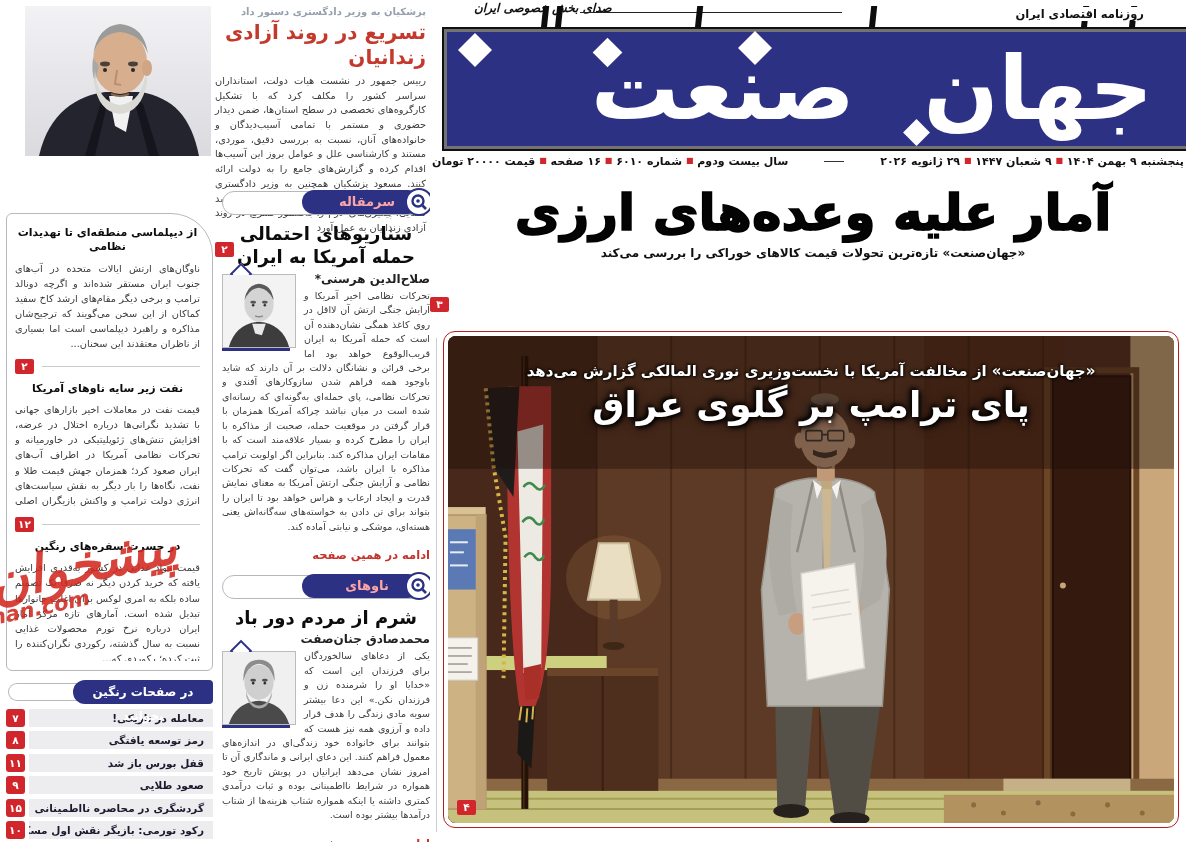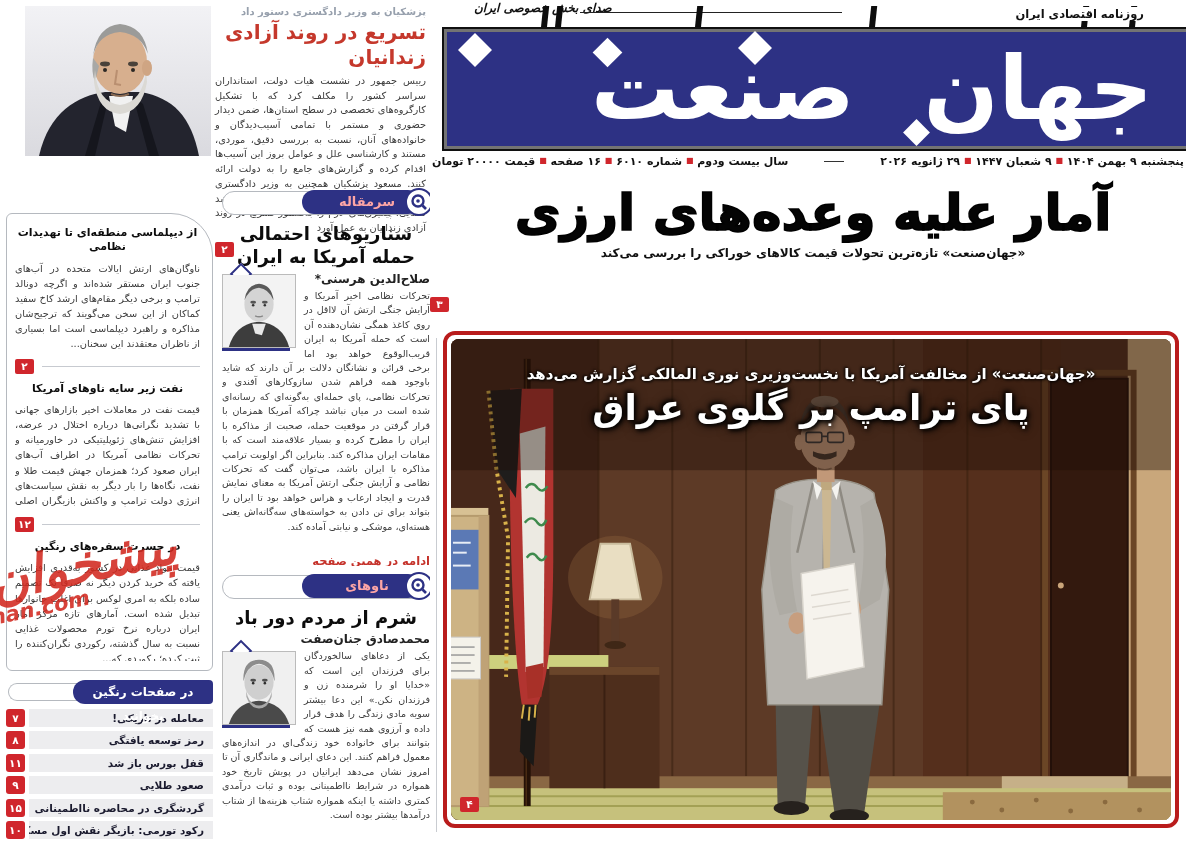--- a/index.html
+++ b/index.html
@@ -63,29 +63,29 @@
   .sh-pill{position:absolute;right:10px;top:2px;height:24px;width:106px;background:#2d3184;border-radius:12px;
            color:#fca5a5;font-size:13px;font-weight:bold;line-height:24px;text-align:center;padding-left:12px;}
   .sh-icon{position:absolute;right:-3px;top:0;width:28px;height:28px;border-radius:50%;background:#fff;
            border:2.5px solid #2d3184;box-sizing:border-box;display:flex;align-items:center;justify-content:center;}
   .sec h2{margin:4px 0 3px;font-size:18px;line-height:1.3;text-align:center;color:#0c0c0c;}
   .byline{font-size:12px;font-weight:bold;color:#222;margin:1px 0 3px;padding-left:10px;}
   .ap-wrap{position:relative;float:left;width:72px;height:72px;margin:2px 8px 4px 0;background:#f4f4f4;
            border:1px solid #bbb;box-shadow:-5px 4px 0 -1px #2d3184;}
   .ap-diamond{position:absolute;top:-9px;left:10px;width:12px;height:12px;border:2px solid #2d3184;background:#fff;transform:rotate(45deg);z-index:0;}
   .sec p{margin:0;font-size:9.5px;line-height:1.52;color:#3a3a3a;text-align:justify;}
-  .continue{color:#c5322a;font-weight:bold;font-size:11.5px;margin-top:20px;cursor:pointer;}
+  .continue{color:#c5322a;font-weight:bold;font-size:11.5px;margin-top:14px;cursor:pointer;}
   #v-divider{position:absolute;left:436px;top:338px;width:1px;height:494px;background:#c9ccd1;}
   
   #rightsec{position:absolute;left:443px;top:185px;width:740px;height:657px;}
   #main-hl{margin:0;font-size:50px;line-height:1.12;text-align:center;color:#040404;font-weight:bold;
            letter-spacing:-2px;-webkit-text-stroke:1.6px #000;}
   #main-badge{position:absolute;left:-13px;top:112px;}
   #main-sub{margin-top:5px;text-align:center;font-size:12px;font-weight:bold;color:#101010;}
-  #photo-card{position:absolute;left:0;top:146px;width:736px;height:497px;border:4px solid #b91c1c;
+  #photo-card{position:absolute;left:0;top:146px;width:736px;height:497px;border:1px solid #b91c1c;
               border-radius:12px;background:#fff;box-sizing:border-box;}
   #photo-inner{position:absolute;inset:4px;border-radius:8px;overflow:hidden;background:#53311f;}
   #photo-kicker{position:absolute;left:0;right:0;top:26px;text-align:center;color:#fff;font-size:15px;
                 font-weight:bold;z-index:2;text-shadow:1px 1px 3px #000,-1px -1px 3px #000;}
   #photo-hl{position:absolute;left:0;right:0;top:48px;text-align:center;color:#fff;font-size:36px;
             font-weight:bold;z-index:2;letter-spacing:-1px;
             text-shadow:2px 2px 4px #000,-2px -2px 4px #000,0 0 12px rgba(0,0,0,.85);}
   #photo-badge{position:absolute;left:9px;bottom:8px;z-index:2;}
 </style>
 </head>

